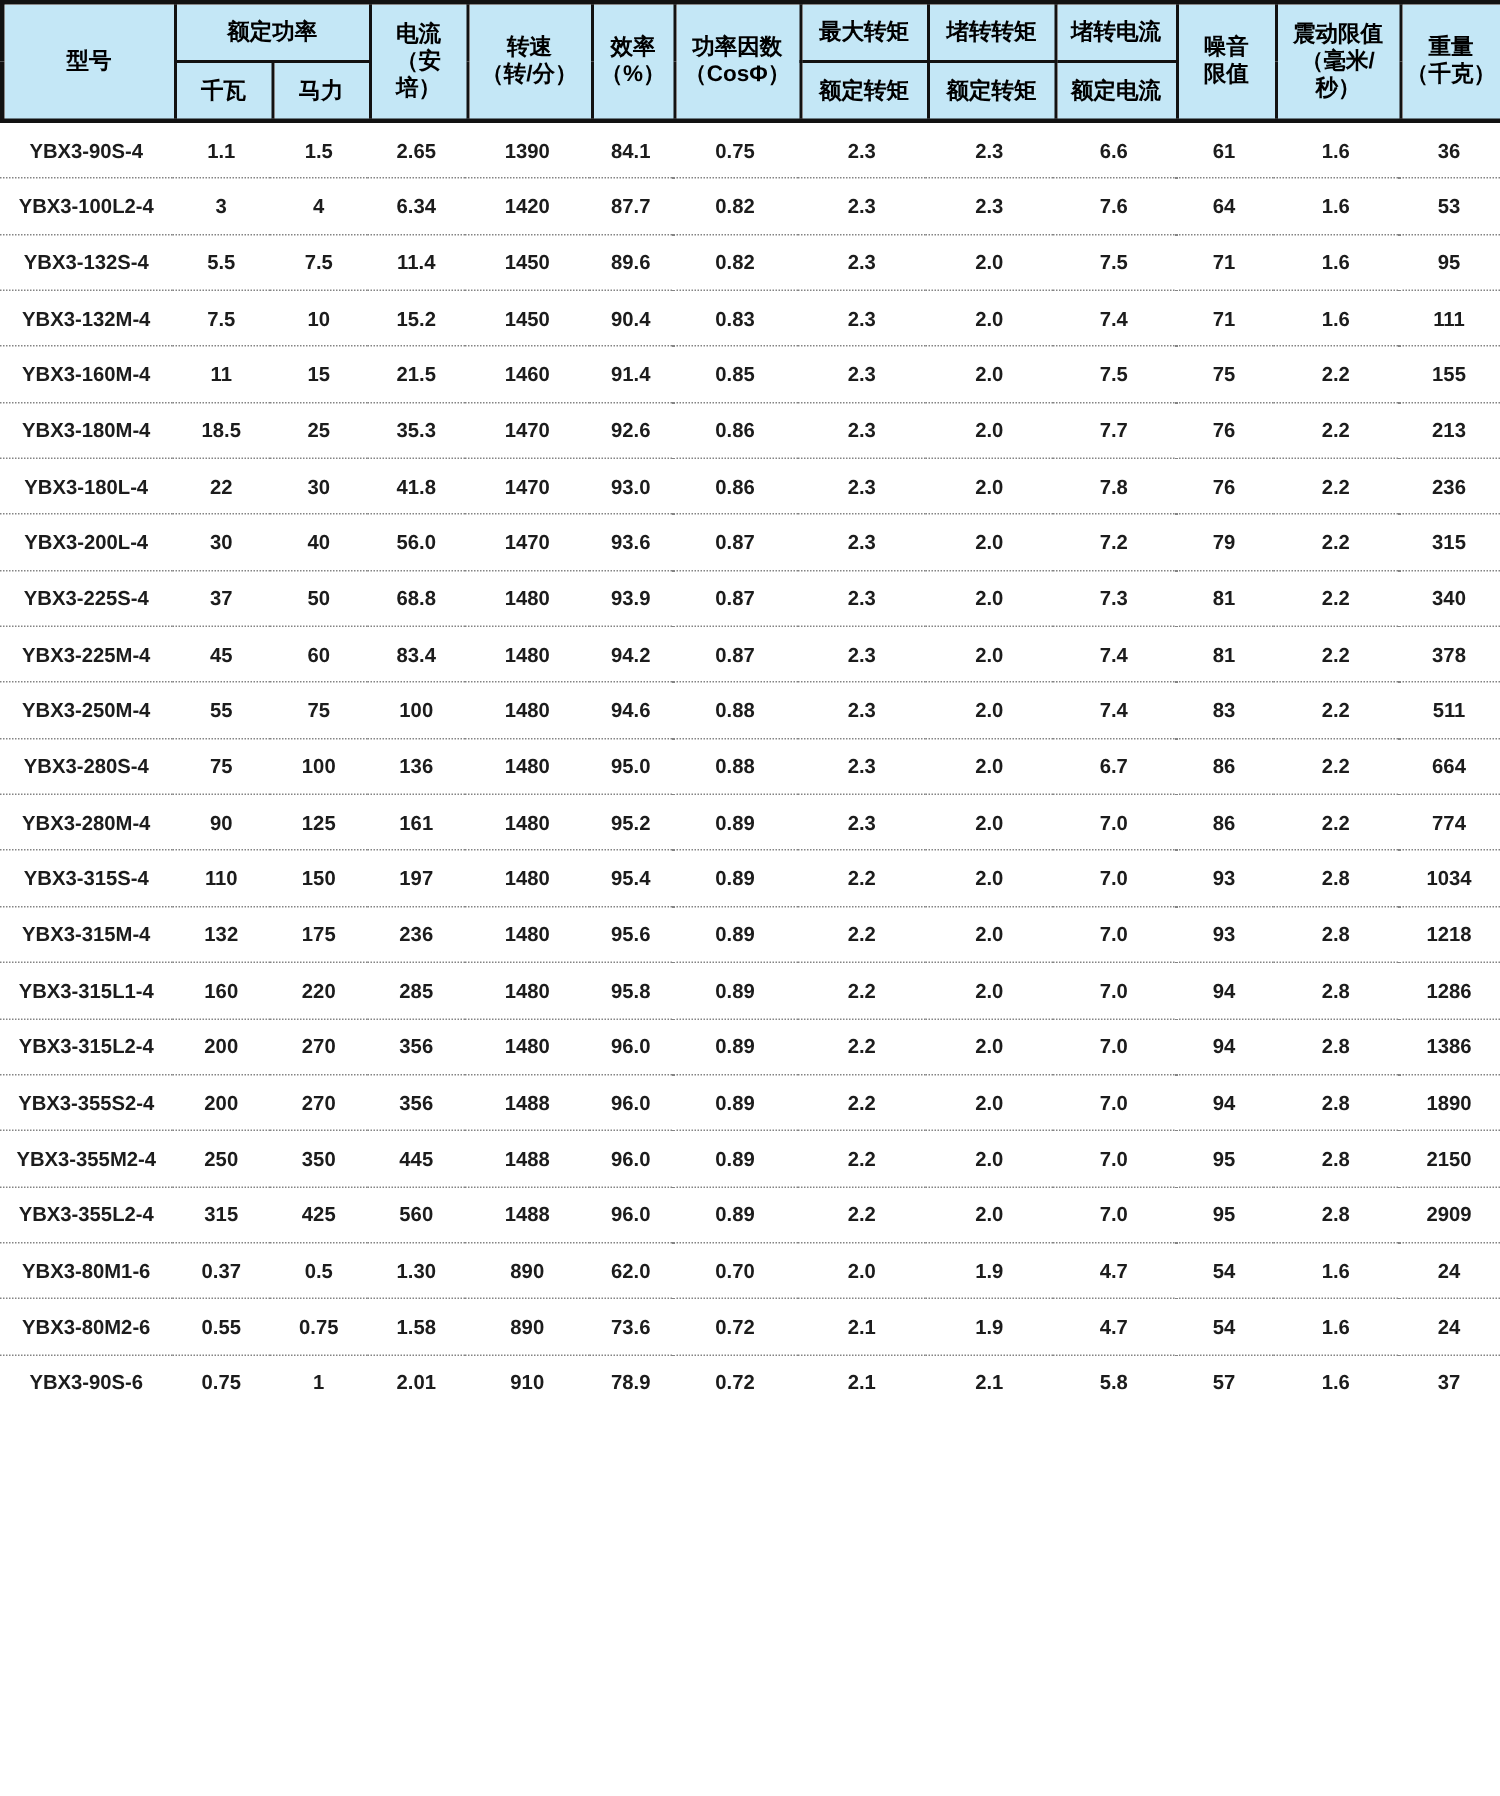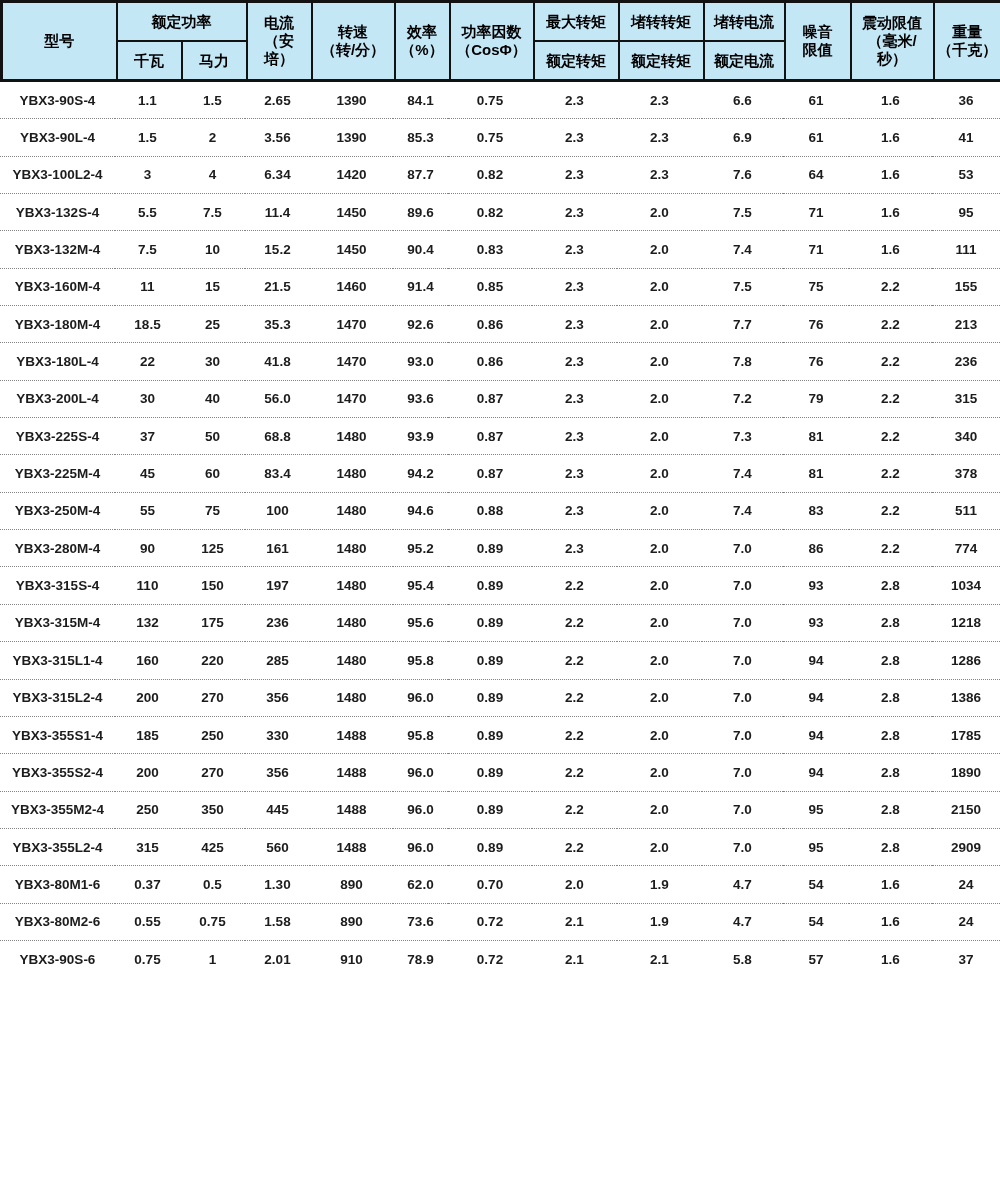--- a/index.html
+++ b/index.html
@@ -123,35 +123,20 @@
           <td>84.1</td>
           <td>0.75</td>
           <td>2.3</td>
           <td>2.3</td>
           <td>6.6</td>
           <td>61</td>
           <td>1.6</td>
           <td>36</td>
         </tr>
         <tr>
-          <td>YBX3-90L-4</td>
-          <td>1.5</td>
-          <td>2</td>
-          <td>3.56</td>
-          <td>1390</td>
-          <td>85.3</td>
-          <td>0.75</td>
-          <td>2.3</td>
-          <td>2.3</td>
-          <td>6.9</td>
-          <td>61</td>
-          <td>1.6</td>
-          <td>41</td>
-        </tr>
-        <tr>
           <td>YBX3-100L2-4</td>
           <td>3</td>
           <td>4</td>
           <td>6.34</td>
           <td>1420</td>
           <td>87.7</td>
           <td>0.82</td>
           <td>2.3</td>
           <td>2.3</td>
           <td>7.6</td>
@@ -288,20 +273,35 @@
           <td>94.6</td>
           <td>0.88</td>
           <td>2.3</td>
           <td>2.0</td>
           <td>7.4</td>
           <td>83</td>
           <td>2.2</td>
           <td>511</td>
         </tr>
         <tr>
+          <td>YBX3-280S-4</td>
+          <td>75</td>
+          <td>100</td>
+          <td>136</td>
+          <td>1480</td>
+          <td>95.0</td>
+          <td>0.88</td>
+          <td>2.3</td>
+          <td>2.0</td>
+          <td>6.7</td>
+          <td>86</td>
+          <td>2.2</td>
+          <td>664</td>
+        </tr>
+        <tr>
           <td>YBX3-280M-4</td>
           <td>90</td>
           <td>125</td>
           <td>161</td>
           <td>1480</td>
           <td>95.2</td>
           <td>0.89</td>
           <td>2.3</td>
           <td>2.0</td>
           <td>7.0</td>
@@ -361,35 +361,20 @@
           <td>356</td>
           <td>1480</td>
           <td>96.0</td>
           <td>0.89</td>
           <td>2.2</td>
           <td>2.0</td>
           <td>7.0</td>
           <td>94</td>
           <td>2.8</td>
           <td>1386</td>
-        </tr>
-        <tr>
-          <td>YBX3-355S1-4</td>
-          <td>185</td>
-          <td>250</td>
-          <td>330</td>
-          <td>1488</td>
-          <td>95.8</td>
-          <td>0.89</td>
-          <td>2.2</td>
-          <td>2.0</td>
-          <td>7.0</td>
-          <td>94</td>
-          <td>2.8</td>
-          <td>1785</td>
         </tr>
         <tr>
           <td>YBX3-355S2-4</td>
           <td>200</td>
           <td>270</td>
           <td>356</td>
           <td>1488</td>
           <td>96.0</td>
           <td>0.89</td>
           <td>2.2</td>

